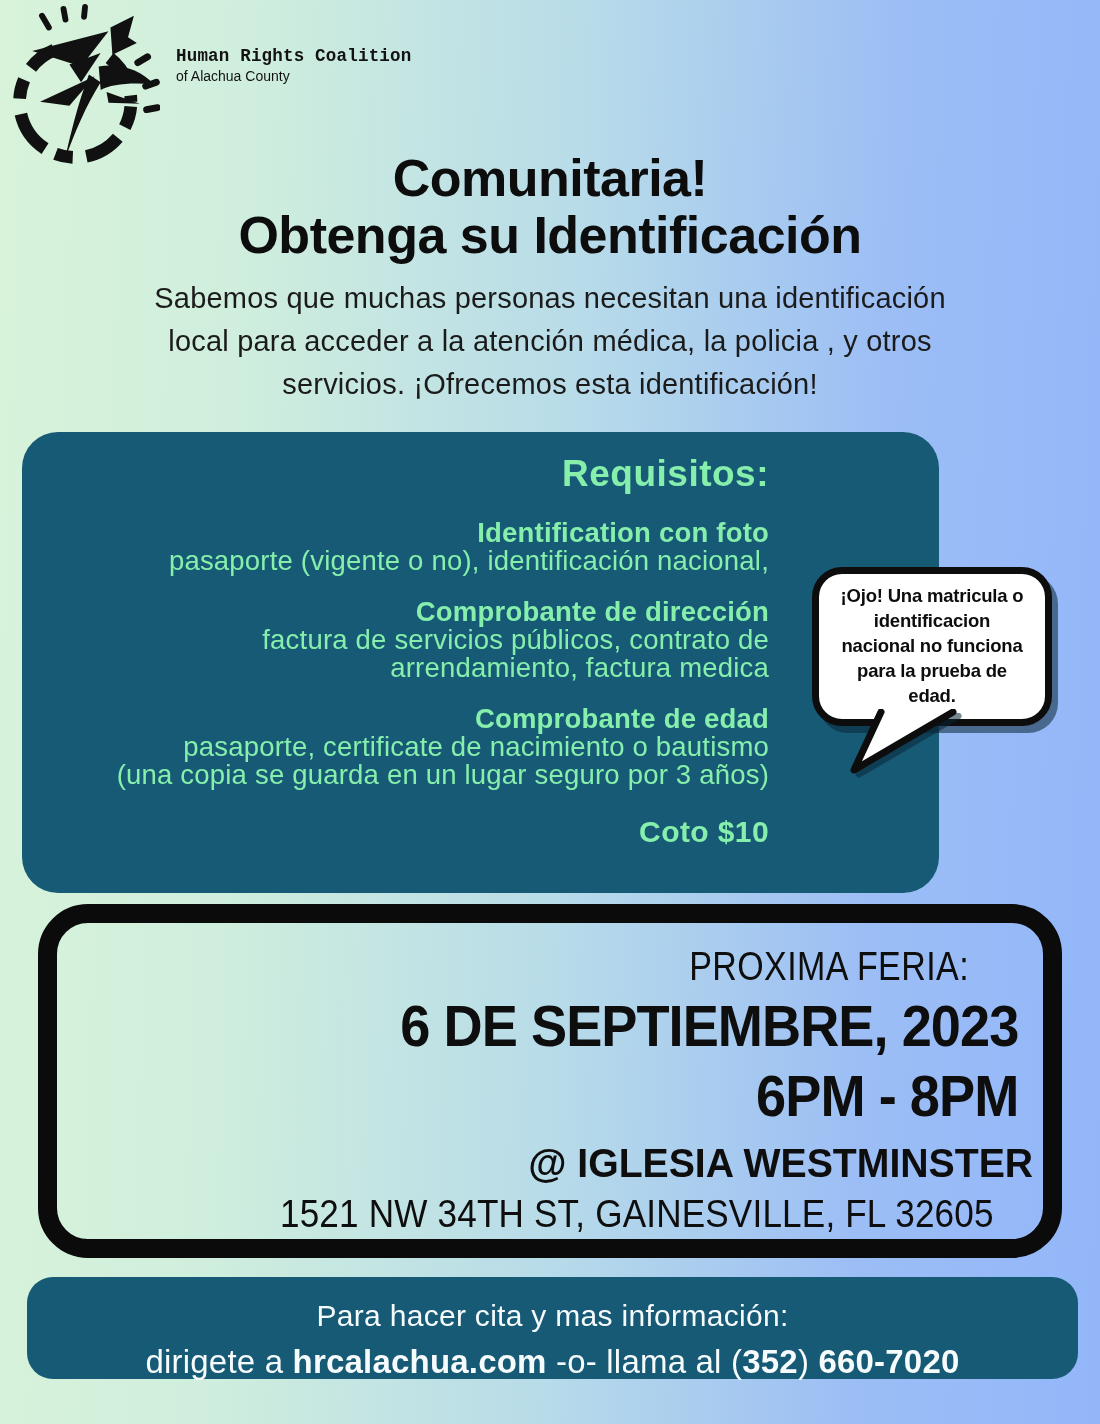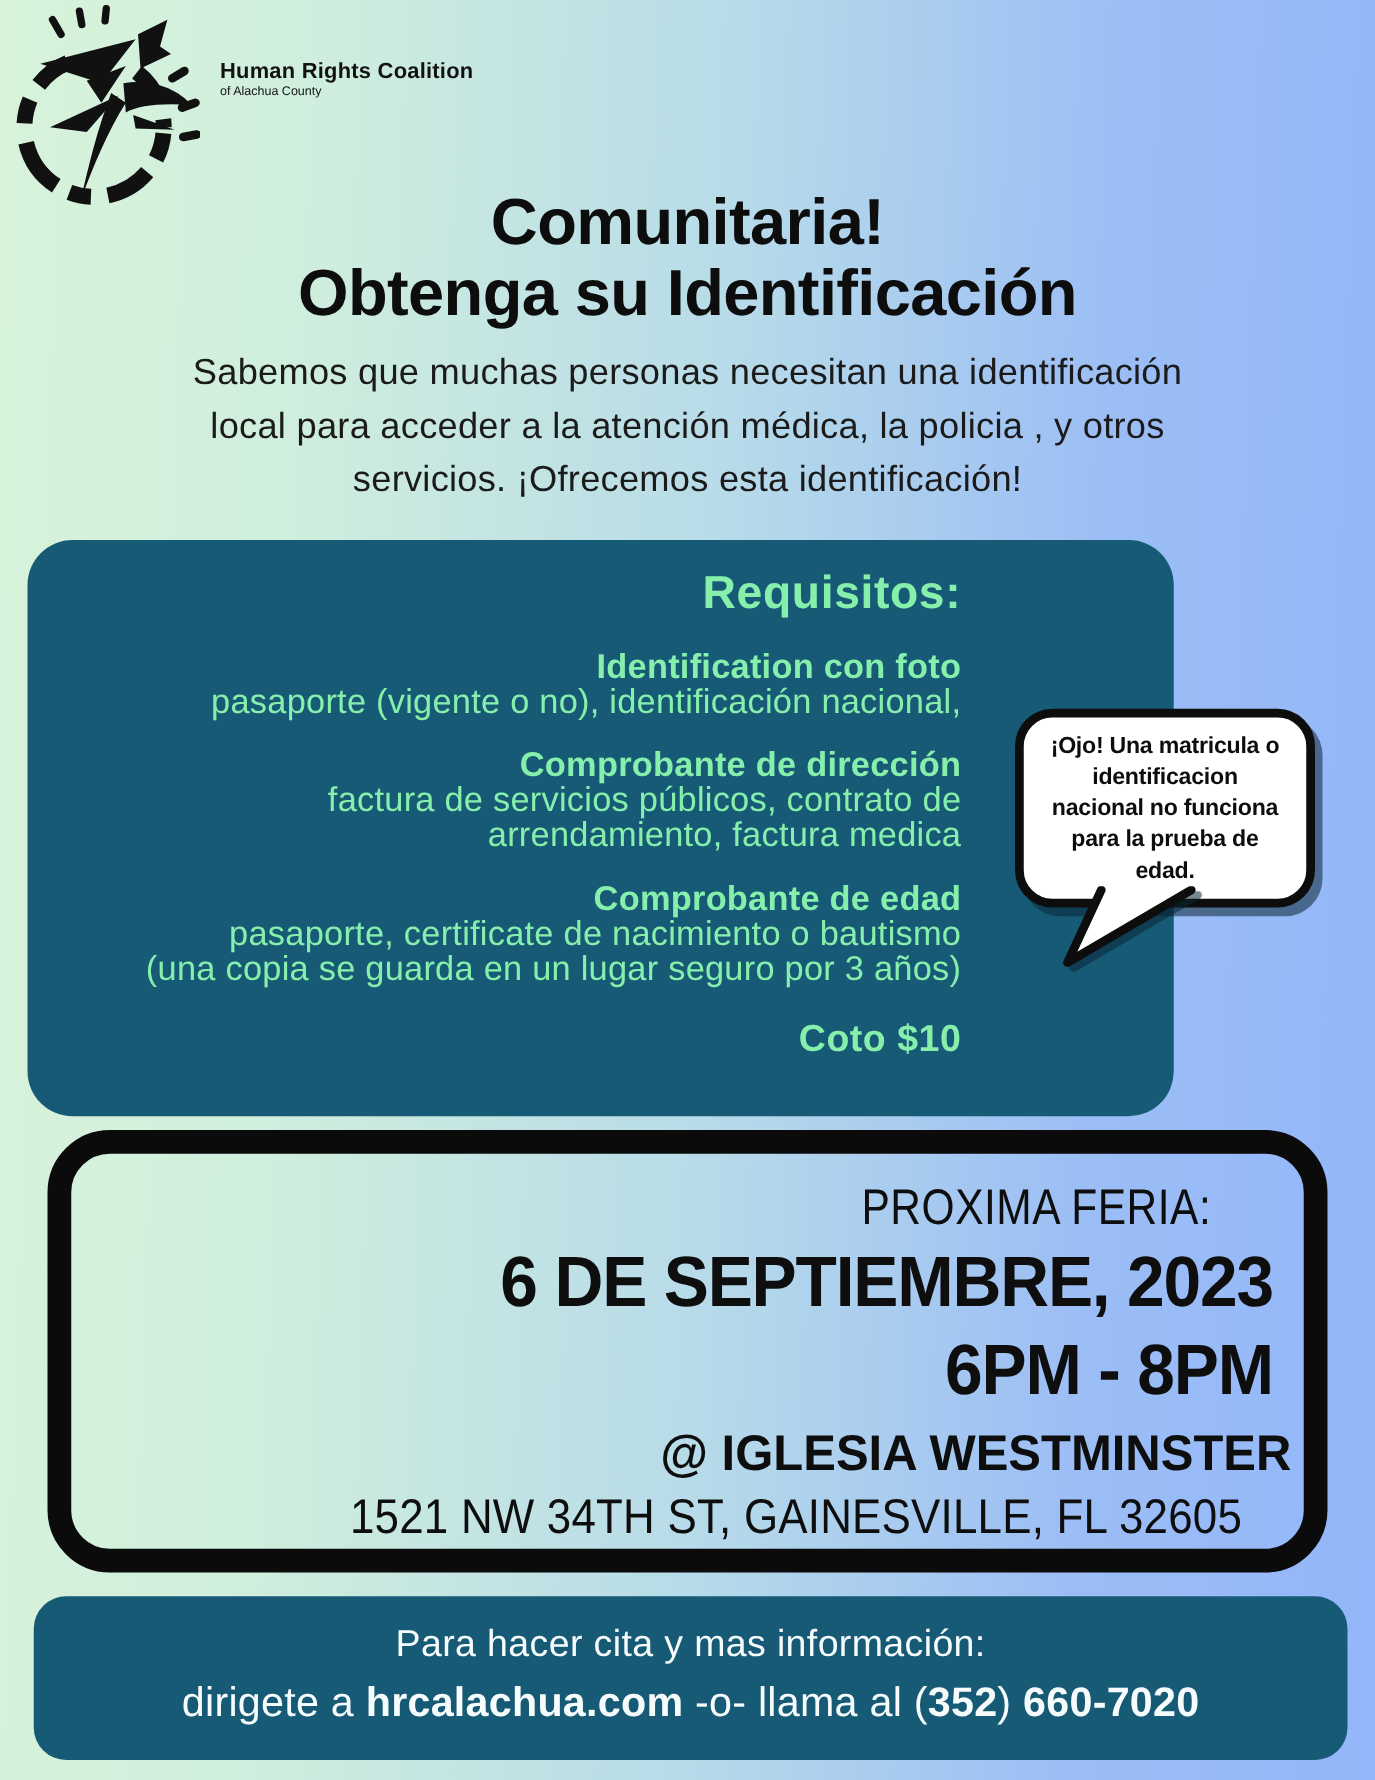--- a/index.html
+++ b/index.html
@@ -8,22 +8,22 @@
     width:1100px;height:1424px;
     margin:0 auto;
     overflow:hidden;
     background:linear-gradient(92deg,#d8f3da 0%,#cfeedd 22%,#b7dbe9 52%,#9cbef5 78%,#93b6fa 100%);
     font-family:"Liberation Sans",sans-serif;
     color:#101010;
   }
   
   .logo{position:absolute;left:12px;top:4px;width:148px;height:174px;}
   .org{position:absolute;left:176px;top:46px;line-height:1.15;}
-  .org-name{font-size:17.5px;font-weight:bold;letter-spacing:.2px;color:#121212;}
-  .org-sub{font-size:10px;color:#121212;margin-top:2px;}
+  .org-name{font-size:17.5px;font-weight:bold;letter-spacing:.2px;color:#121212;font-family:Liberation Mono, monospace;}
+  .org-sub{font-size:14px;color:#121212;margin-top:2px;}
   
   .title{position:absolute;top:150px;left:0;width:100%;text-align:center;
          font-weight:bold;font-size:52px;line-height:57px;letter-spacing:-.5px;color:#0d0d0d;}
   .intro{position:absolute;top:277px;left:0;width:100%;text-align:center;
          font-size:29px;line-height:43px;color:#1b1b1b;letter-spacing:.2px;}
   
   .req-box{position:absolute;left:22px;top:432px;width:917px;height:461px;
            box-sizing:border-box;border-radius:36px;
            padding:14px 170px 0 26px;
            text-align:right;color:#86efac;}
@@ -50,21 +50,21 @@
   .event-label{font-size:40px;line-height:42px;transform:scaleX(.85);letter-spacing:.5px;}
   .event-date{font-size:57px;line-height:58px;font-weight:bold;margin-top:10px;
               transform:scaleX(.95);letter-spacing:-1px;}
   .event-time{font-size:57px;line-height:58px;font-weight:bold;margin-top:12px;
               transform:scaleX(.95);letter-spacing:-1px;}
   .event-venue{font-size:40px;line-height:44px;font-weight:bold;margin-top:16px;
                transform:scaleX(.98);}
   .event-address{font-size:39px;line-height:42px;margin-top:8px;transform:scaleX(.9);
                  letter-spacing:.2px;}
   
-  .contact-bar{position:absolute;left:27px;top:1277px;width:1051px;height:131px;
+  .contact-bar{position:absolute;left:27px;top:1277px;width:1051px;height:102px;
                box-sizing:border-box;border-radius:26px;
                text-align:center;color:#f6fbfc;padding-top:19px;}
   .contact-line1{font-size:30px;line-height:40px;letter-spacing:.3px;}
   .contact-line2{font-size:33px;line-height:46px;margin-top:3px;letter-spacing:.2px;}
   .b{font-weight:bold;}
 </style>
 </head>
 <body>
 
 <div class="page">

